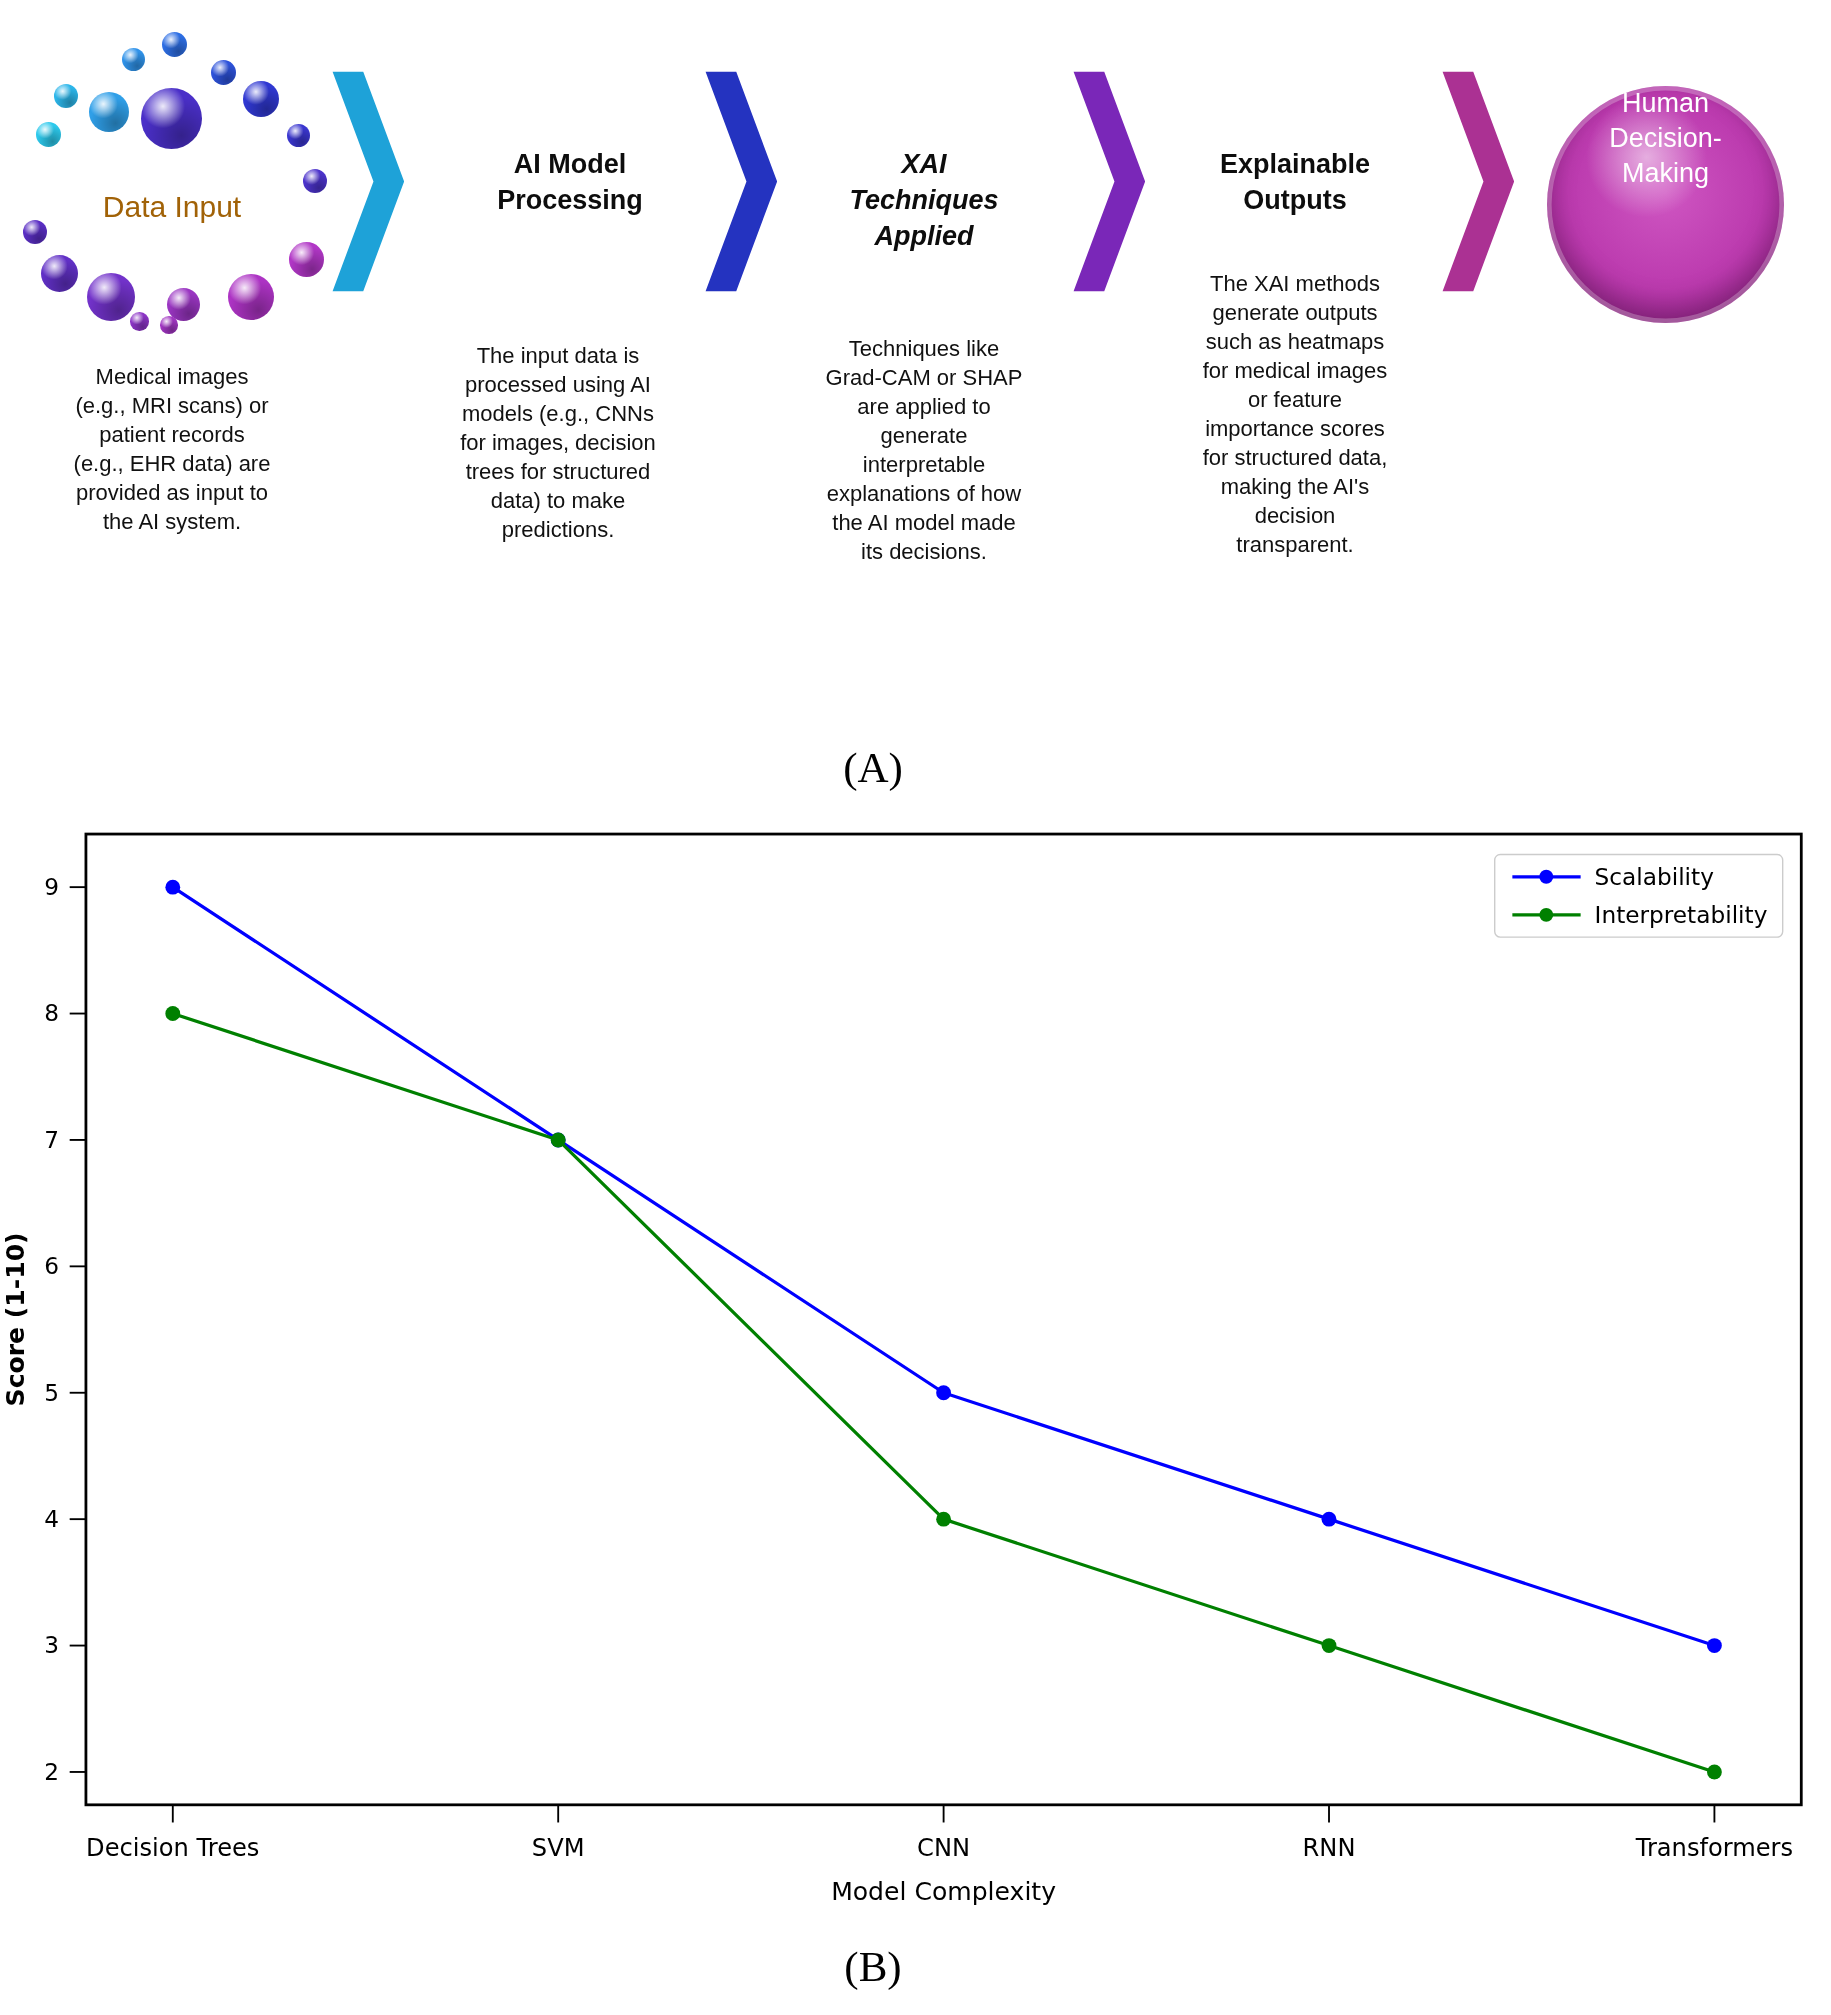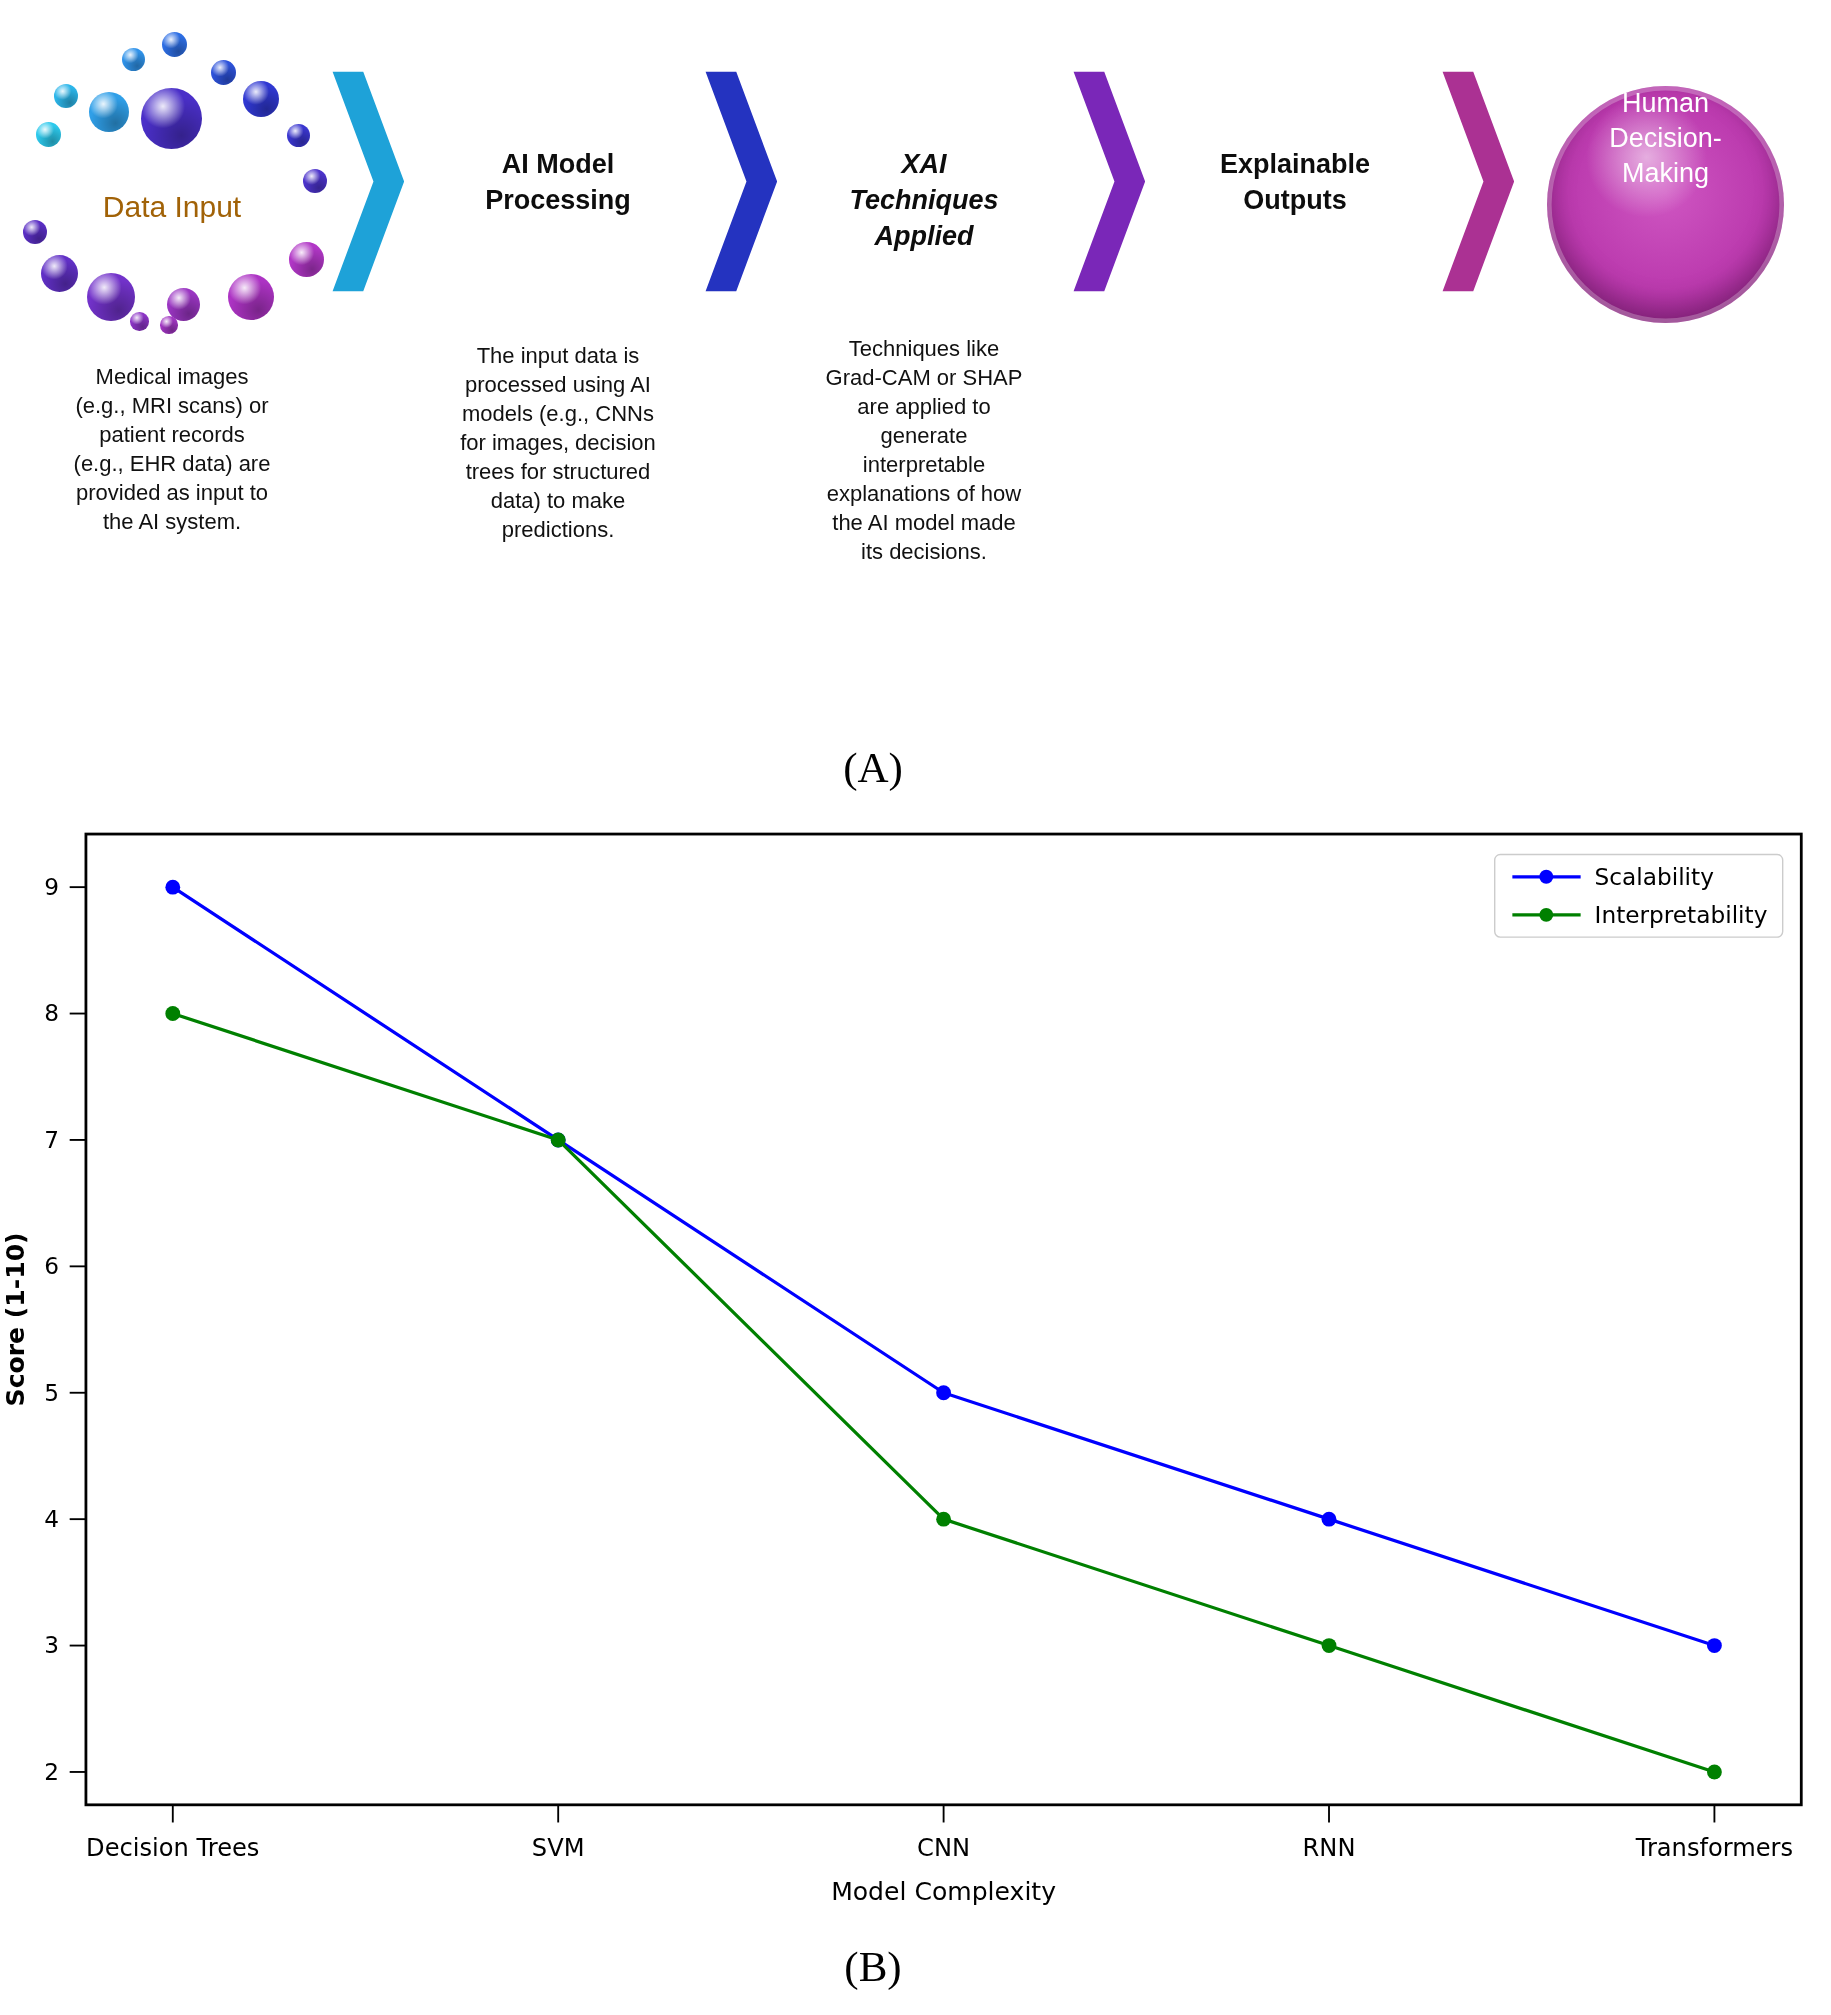--- a/index.html
+++ b/index.html
@@ -53,21 +53,21 @@
         <div class="sphere" style="left: 41px; top: 255px; width: 37px; height: 37px; background: radial-gradient(circle at 36% 30%, rgba(255, 255, 255, 0.9) 0%, rgba(255, 255, 255, 0) 38%), radial-gradient(circle at 66% 78%, rgba(0, 0, 0, 0.3) 0%, rgba(0, 0, 0, 0) 62%), rgb(97, 48, 198);"></div>
         <div class="sphere" style="left: 87px; top: 273px; width: 48px; height: 48px; background: radial-gradient(circle at 36% 30%, rgba(255, 255, 255, 0.9) 0%, rgba(255, 255, 255, 0) 38%), radial-gradient(circle at 66% 78%, rgba(0, 0, 0, 0.3) 0%, rgba(0, 0, 0, 0) 62%), rgb(114, 50, 202);"></div>
         <div class="sphere" style="left: 130px; top: 312px; width: 18.6px; height: 18.6px; background: radial-gradient(circle at 36% 30%, rgba(255, 255, 255, 0.9) 0%, rgba(255, 255, 255, 0) 38%), radial-gradient(circle at 66% 78%, rgba(0, 0, 0, 0.3) 0%, rgba(0, 0, 0, 0) 62%), rgb(140, 52, 198);"></div>
         <div class="sphere" style="left: 160px; top: 316px; width: 17.7px; height: 17.7px; background: radial-gradient(circle at 36% 30%, rgba(255, 255, 255, 0.9) 0%, rgba(255, 255, 255, 0) 38%), radial-gradient(circle at 66% 78%, rgba(0, 0, 0, 0.3) 0%, rgba(0, 0, 0, 0) 62%), rgb(161, 53, 194);"></div>
         <div class="sphere" style="left: 167px; top: 288px; width: 33px; height: 33px; background: radial-gradient(circle at 36% 30%, rgba(255, 255, 255, 0.9) 0%, rgba(255, 255, 255, 0) 38%), radial-gradient(circle at 66% 78%, rgba(0, 0, 0, 0.3) 0%, rgba(0, 0, 0, 0) 62%), rgb(154, 53, 194);"></div>
         <div class="sphere" style="left: 228px; top: 274px; width: 46px; height: 46px; background: radial-gradient(circle at 36% 30%, rgba(255, 255, 255, 0.9) 0%, rgba(255, 255, 255, 0) 38%), radial-gradient(circle at 66% 78%, rgba(0, 0, 0, 0.3) 0%, rgba(0, 0, 0, 0) 62%), rgb(173, 51, 196);"></div>
         <div class="sphere" style="left: 289px; top: 242px; width: 35px; height: 35px; background: radial-gradient(circle at 36% 30%, rgba(255, 255, 255, 0.9) 0%, rgba(255, 255, 255, 0) 38%), radial-gradient(circle at 66% 78%, rgba(0, 0, 0, 0.3) 0%, rgba(0, 0, 0, 0) 62%), rgb(177, 54, 198);"></div>
       </div>
     <div id="data-input-label">Data Input</div>
 
-    <div class="stage-title" style="left:458px;">AI Model Processing</div>
+    <div class="stage-title" style="left:470px;">AI Model Processing</div>
     <div class="stage-title" style="left:824px;font-style:italic;">XAI Techniques Applied</div>
     <div class="stage-title" style="left:1195px;">Explainable Outputs</div>
 
     <div id="chevrons">
         <svg width="79" height="223" viewBox="0 0 170 480" class="chev" style="left: 327px;">
           <polygon points="12,4 78,4 166,240 78,476 12,476 100,240" fill="#1ea2d8"></polygon>
         </svg>
         <svg width="79" height="223" viewBox="0 0 170 480" class="chev" style="left: 700px;">
           <polygon points="12,4 78,4 166,240 78,476 12,476 100,240" fill="#2433c0"></polygon>
         </svg>
@@ -79,20 +79,21 @@
         </svg>
       </div>
 
     <div id="bubble">
       <div class="bubble-text">Human Decision-Making</div>
     </div>
 
     <div class="desc" style="left:458px;top:341px;">The input data is processed using AI models (e.g., CNNs for images, decision trees for structured data) to make predictions.</div>
     <div class="desc" style="left:72px;top:362px;">Medical images (e.g., MRI scans) or patient records (e.g., EHR data) are provided as input to the AI system.</div>
     <div class="desc" style="left:824px;top:334px;">Techniques like Grad-CAM or SHAP are applied to generate interpretable explanations of how the AI model made its decisions.</div>
+    <div class="desc" style="left:1195px;top:269px;">The XAI methods generate outputs such as heatmaps for medical images or feature importance scores for structured data, making the AI's decision transparent.</div>
 
     <div id="label-a" class="panel-label">(A)</div>
   </section>
 
   <section id="panel-b">
     <svg id="chart-svg" width="1831" height="1129" viewBox="0 0 3942 2430">
         <rect x="185" y="45" width="3693" height="2090" fill="none" stroke="#000" stroke-width="6"></rect>
         <line x1="150" y1="2064.244791666667" x2="185" y2="2064.244791666667" stroke="#000" stroke-width="4"></line>
         <text x="127" y="2081.244791666667" text-anchor="end" font-size="50">2</text>
         <line x1="150" y1="1792.109375" x2="185" y2="1792.109375" stroke="#000" stroke-width="4"></line>

